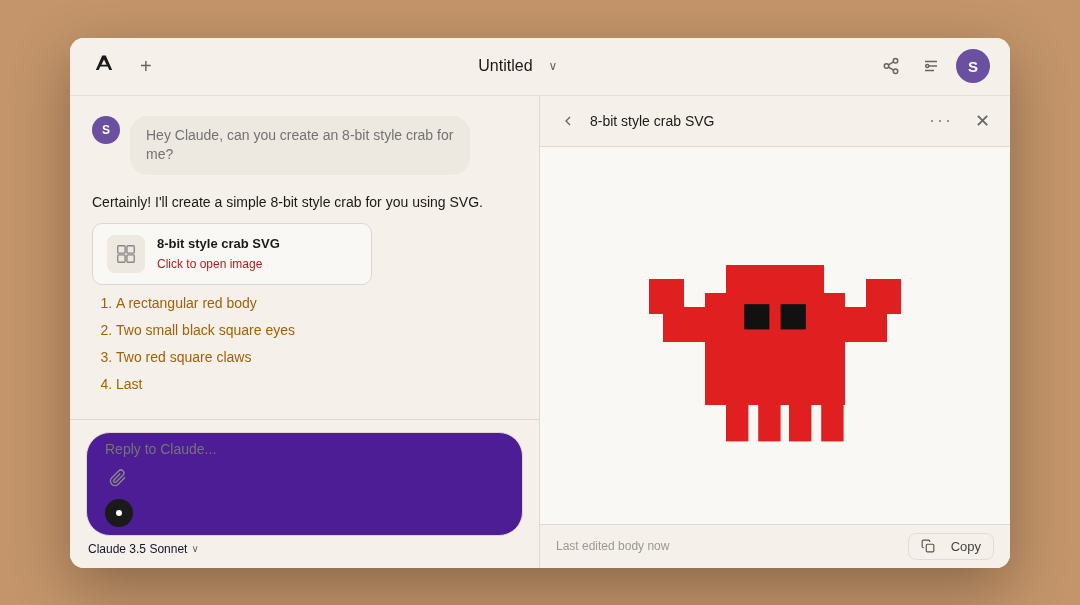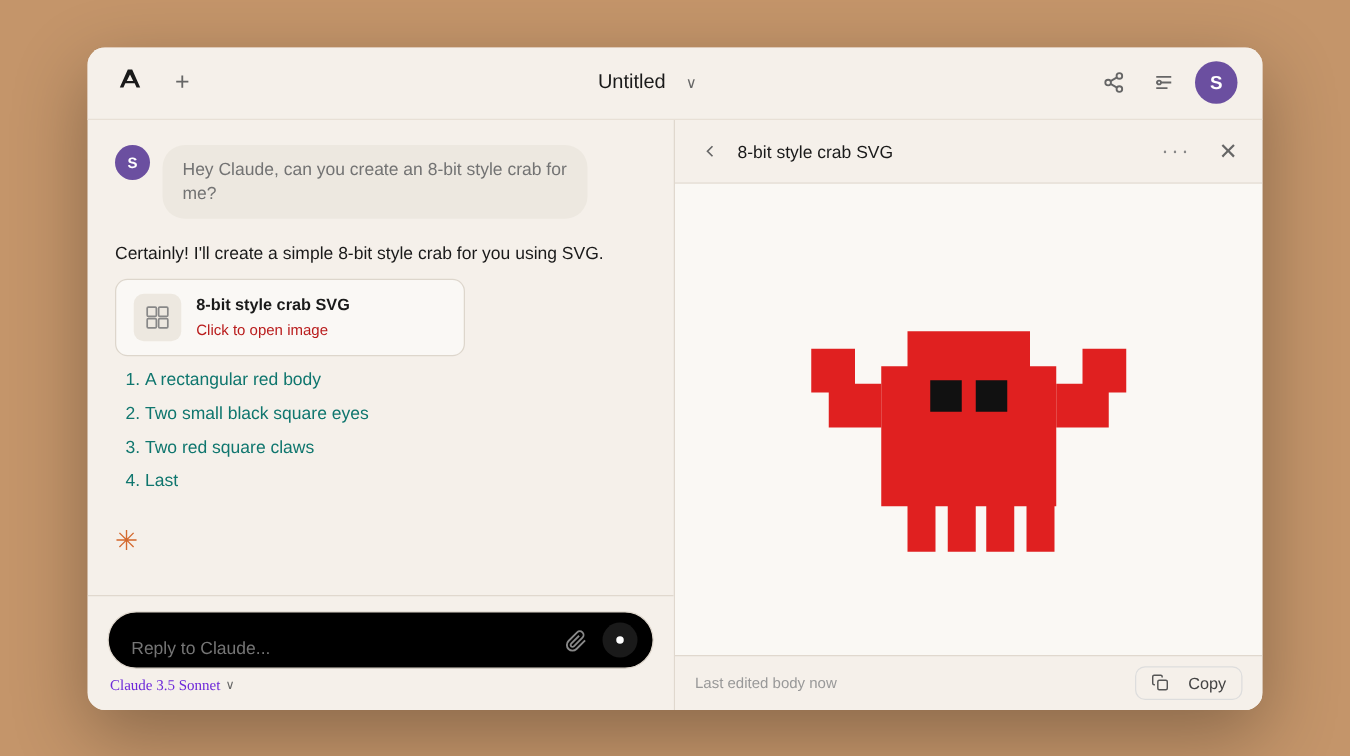--- a/index.html
+++ b/index.html
@@ -221,46 +221,47 @@
       font-size: 12px;
       color: #b91c1c;
     }
 
     .message-list {
       padding-left: 24px;
     }
 
     .message-list li {
       font-size: 14px;
-      color: #0f766e;
+      color: #a16207;
       margin-bottom: 6px;
       line-height: 1.5;
     }
 
     .loading-icon {
       color: #d4692e;
       font-size: 22px;
     }
 
     
     .chat-input-area {
       padding: 12px 16px;
       border-top: 1px solid #e0d8ce;
       background: #f5f0ea;
       flex-shrink: 0;
     }
 
     .chat-input-box {
       display: flex;
-      align-items: flex-end;
-      background: #000000;
+      align-items: flex-start;
+      background: #4c1d95;
       border: 1px solid #e0d8ce;
       border-radius: 24px;
       padding: 8px 12px 8px 18px;
       gap: 8px;
+      flex-direction: column;
     }
 
     .chat-input {
       flex: 1;
       border: none;
       outline: none;
       font-size: 14px;
       color: #888;
       background: transparent;
     }
@@ -291,22 +292,21 @@
     .model-selector {
       display: flex;
       align-items: center;
       gap: 4px;
       padding: 6px 2px 0;
       cursor: pointer;
     }
 
     .model-label {
       font-size: 12px;
-      color: #6d28d9;
-      font-family: Liberation Serif, serif;
+      color: #0f172a;
     }
 
     
     .preview-panel {
       flex: 1;
       display: flex;
       flex-direction: column;
       background: #f5f0ea;
       overflow: hidden;
     }

